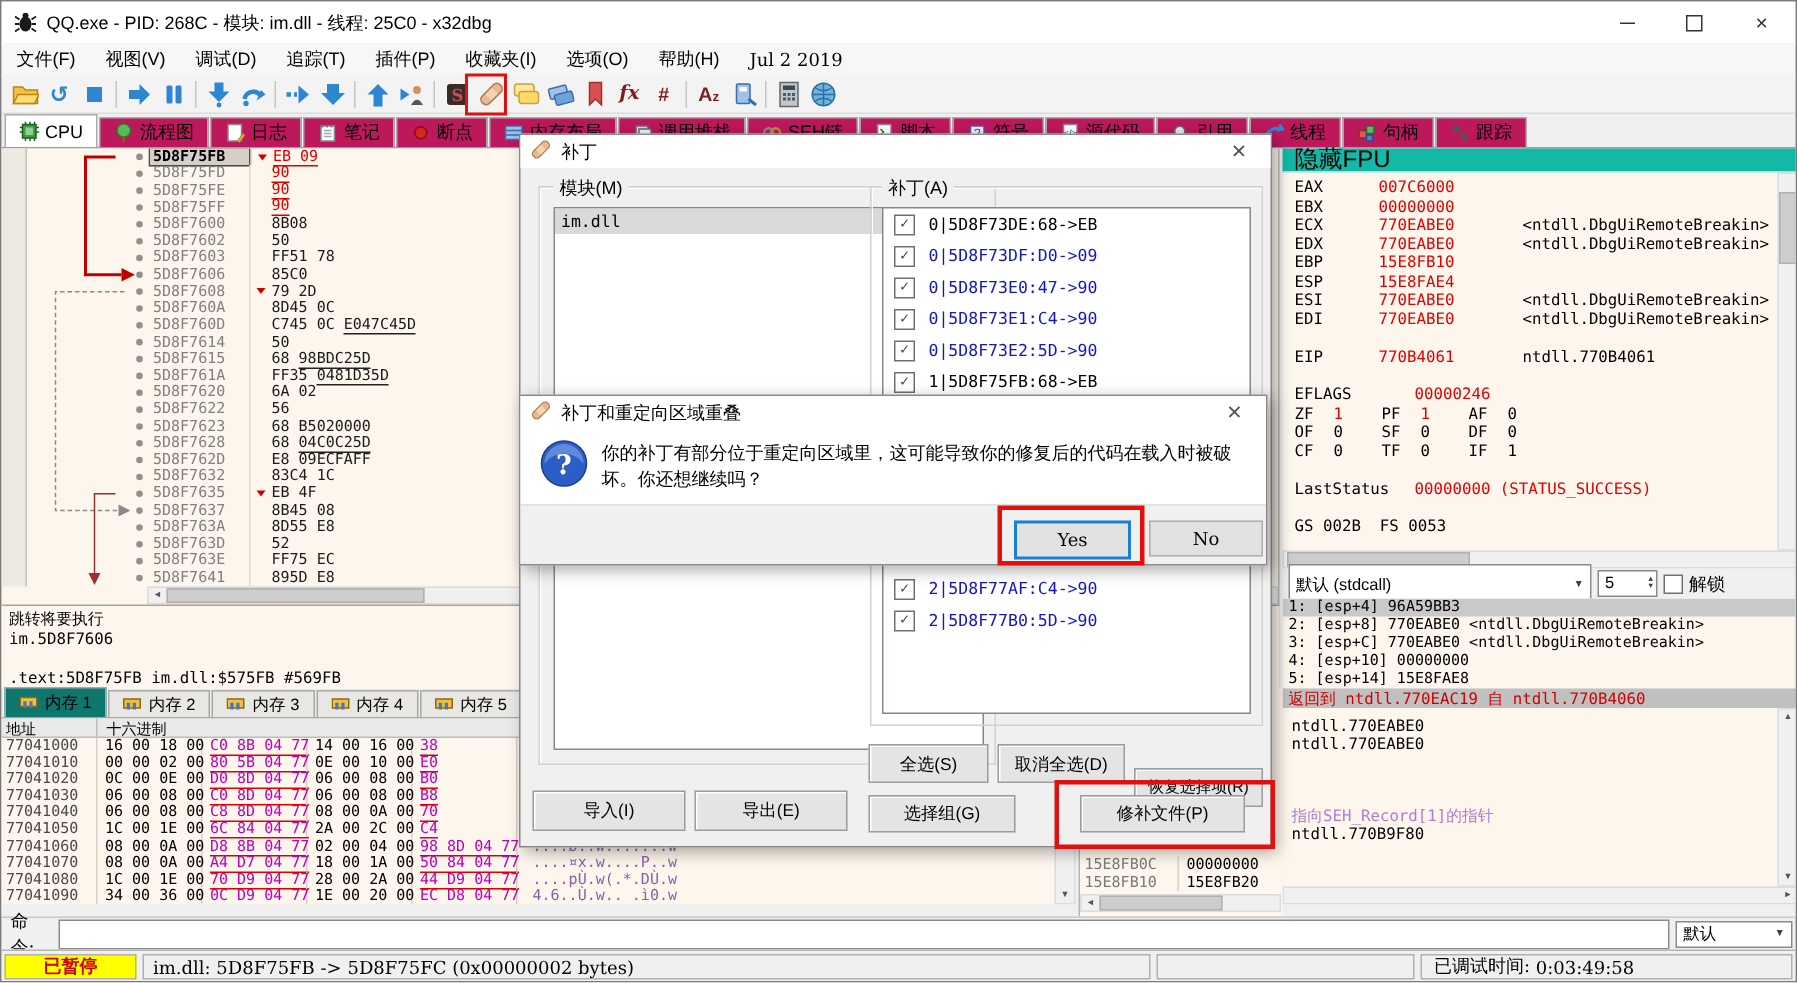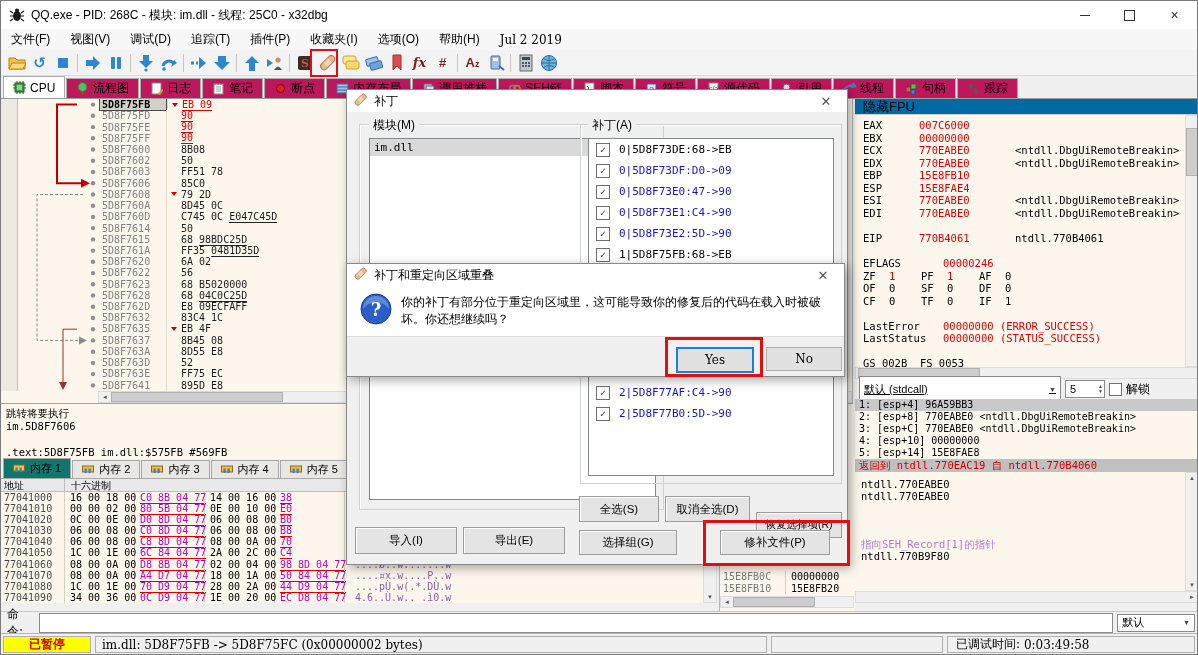--- a/index.html
+++ b/index.html
@@ -48,30 +48,30 @@
   .dbytes{color:#1c1c1c;white-space:pre;}
   .dbytes.patched{color:#e00000;border-bottom:1px solid #e00000;}
   .lnk{border-bottom:1px solid #222;}
   #dhscroll{left:97px;top:292px;width:754px;height:12px;background:#f0f0f0;border:1px solid #dadada;box-sizing:border-box;display:flex;align-items:center;}
   .sb-arrow{width:12px;height:10px;display:flex;align-items:center;justify-content:center;font-size:6px;color:#555;}
   .sb-thumb{height:8px;background:#cdcdcd;border:1px solid #b0b0b0;}
   #dinfo{left:0;top:304px;width:852px;height:56px;background:#fdf6ec;border-top:1px solid #a9a49a;box-sizing:border-box;padding:3px 5px;font-size:10.5px;line-height:13px;}
 
   
   #reg-pane{left:854px;top:98px;width:344px;height:512px;}
-  #fpubar{left:0;top:0;width:344px;height:16px;background:#0369a1;border-bottom:1px solid #d0d0d0;display:flex;align-items:center;padding-left:8px;box-sizing:border-box;font-size:13px;}
+  #fpubar{left:0;top:0;width:344px;height:16px;background:#14b8a6;border-bottom:1px solid #d0d0d0;display:flex;align-items:center;padding-left:8px;box-sizing:border-box;font-size:16px;}
   #regcontent{left:0;top:16px;width:330px;height:252px;background:#fdf6ec;padding:4px 0 0 8px;box-sizing:border-box;font-size:10.5px;line-height:12.55px;overflow:hidden;}
   .rl{white-space:pre;display:flex;}
   .rseg{display:inline-block;}
   .red{color:#e00000;}
   #rvs1{left:330px;top:16px;width:14px;height:252px;background:#f0f0f0;border:1px solid #dcdcdc;box-sizing:border-box;}
   #rvs1 .sb-thumb{width:10px;height:46px;margin:12px auto 0;}
   #rhs1{left:0;top:268px;width:344px;height:12px;background:#f0f0f0;border:1px solid #dcdcdc;box-sizing:border-box;display:flex;align-items:center;}
   #convbar{left:0;top:280px;width:344px;height:20px;background:#f0f0f0;display:flex;align-items:center;gap:4px;padding:0 4px;box-sizing:border-box;}
-  #conv-select{width:192px;height:16px;background:#fff;border:1px solid #8a8a8a;display:flex;align-items:center;justify-content:space-between;padding:4px 4px;font-size:11px;text-decoration:underline;}
+  #conv-select{width:192px;height:16px;background:#fff;border:1px solid #8a8a8a;display:flex;align-items:center;justify-content:space-between;padding:4px 4px;font-size:11px;}
   #conv-spin{width:34px;height:16px;background:#fff;border:1px solid #8a8a8a;display:flex;align-items:center;justify-content:space-between;padding-left:4px;font-size:11px;}
   .spin-btns{display:flex;flex-direction:column;font-size:5px;color:#444;line-height:5px;padding-right:1px;}
   .cbx{width:11px;height:11px;background:#fff;border:1px solid #707070;display:inline-block;}
   #argsbox{left:0;top:300px;width:344px;height:60px;background:#fdf6ec;font-size:10px;line-height:12px;overflow:hidden;}
   .argrow{padding-left:4px;white-space:pre;}
   .argrow.sel{background:#c9c9c9;}
   #rethdr{left:0;top:360px;width:344px;height:13px;background:#c0c0c0;color:#d00000;font-size:10.5px;padding-left:4px;box-sizing:border-box;white-space:pre;}
   #retinfo{left:0;top:373px;width:330px;height:119px;background:#fdf6ec;font-size:10.5px;line-height:12px;padding:6px 0 0 6px;box-sizing:border-box;}
   .purple{color:#b07cd0;}
   #rvs2{left:330px;top:373px;width:14px;height:119px;background:#f0f0f0;border:1px solid #dcdcdc;box-sizing:border-box;display:flex;flex-direction:column;justify-content:space-between;align-items:center;}
@@ -684,21 +684,20 @@
         <div class="rl"><span class="rseg" style="width: 56px;">ESI</span><span class="rseg red" style="width: 96px;">770EABE0</span><span class="rseg">&lt;ntdll.DbgUiRemoteBreakin&gt;</span></div>
         <div class="rl"><span class="rseg" style="width: 56px;">EDI</span><span class="rseg red" style="width: 96px;">770EABE0</span><span class="rseg">&lt;ntdll.DbgUiRemoteBreakin&gt;</span></div>
         <div class="rl">&nbsp;</div>
         <div class="rl"><span class="rseg" style="width: 56px;">EIP</span><span class="rseg red" style="width: 96px;">770B4061</span><span class="rseg">ntdll.770B4061</span></div>
         <div class="rl">&nbsp;</div>
         <div class="rl"><span class="rseg" style="width: 80px;">EFLAGS</span><span class="rseg red">00000246</span></div>
         <div class="rl"><span class="rseg" style="width: 26px;">ZF</span><span class="rseg red" style="width: 32px;">1</span><span class="rseg" style="width: 26px;">PF</span><span class="rseg red" style="width: 32px;">1</span><span class="rseg" style="width: 26px;">AF</span><span class="rseg">0</span></div>
         <div class="rl"><span class="rseg" style="width: 26px;">OF</span><span class="rseg" style="width: 32px;">0</span><span class="rseg" style="width: 26px;">SF</span><span class="rseg" style="width: 32px;">0</span><span class="rseg" style="width: 26px;">DF</span><span class="rseg">0</span></div>
         <div class="rl"><span class="rseg" style="width: 26px;">CF</span><span class="rseg" style="width: 32px;">0</span><span class="rseg" style="width: 26px;">TF</span><span class="rseg" style="width: 32px;">0</span><span class="rseg" style="width: 26px;">IF</span><span class="rseg">1</span></div>
         <div class="rl">&nbsp;</div>
-        <div class="rl"><span class="rseg" style="width: 80px;">LastError</span><span class="rseg red">00000000 (ERROR_SUCCESS)</span></div>
         <div class="rl"><span class="rseg" style="width: 80px;">LastStatus</span><span class="rseg red">00000000 (STATUS_SUCCESS)</span></div>
         <div class="rl">&nbsp;</div>
         <div class="rl"><span class="rseg">GS 002B  FS 0053</span></div>
       </div>
     <div id="rvs1" class="abs">
         <div class="sb-thumb"></div>
       </div>
     <div id="rhs1" class="abs">
         <span class="sb-thumb" style="width:120px;margin-left:2px;"></span>
       </div>

